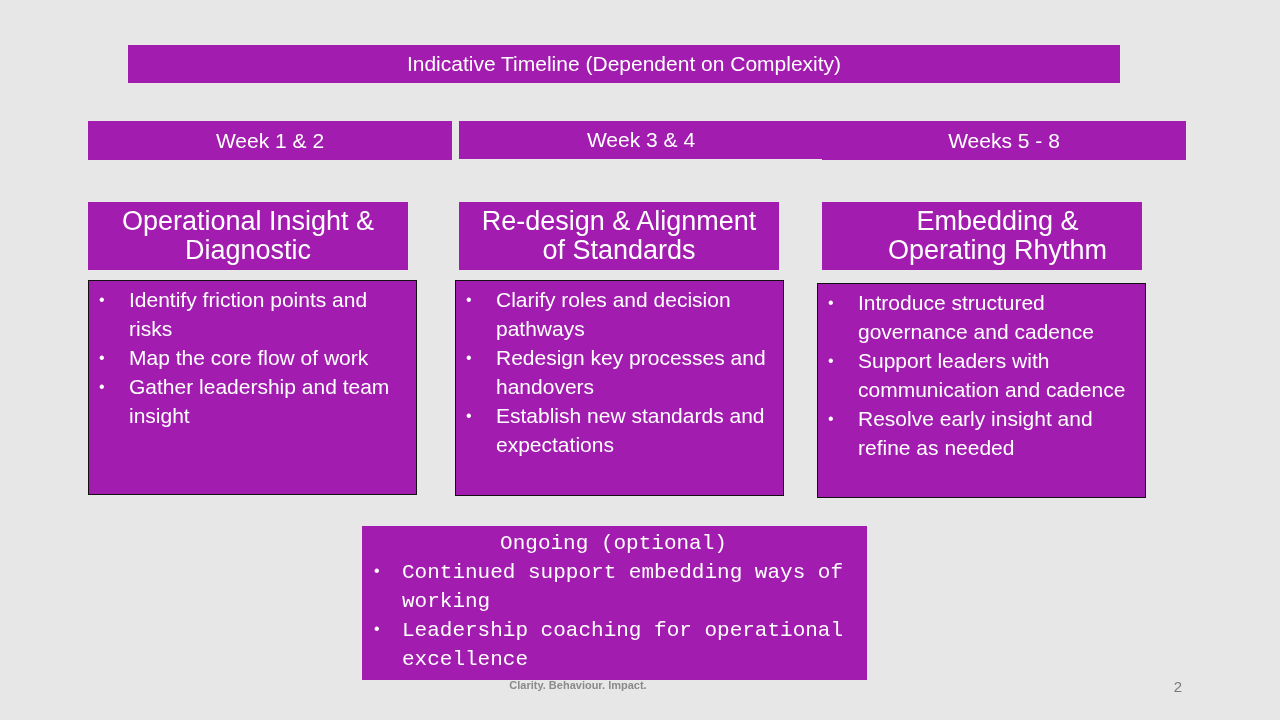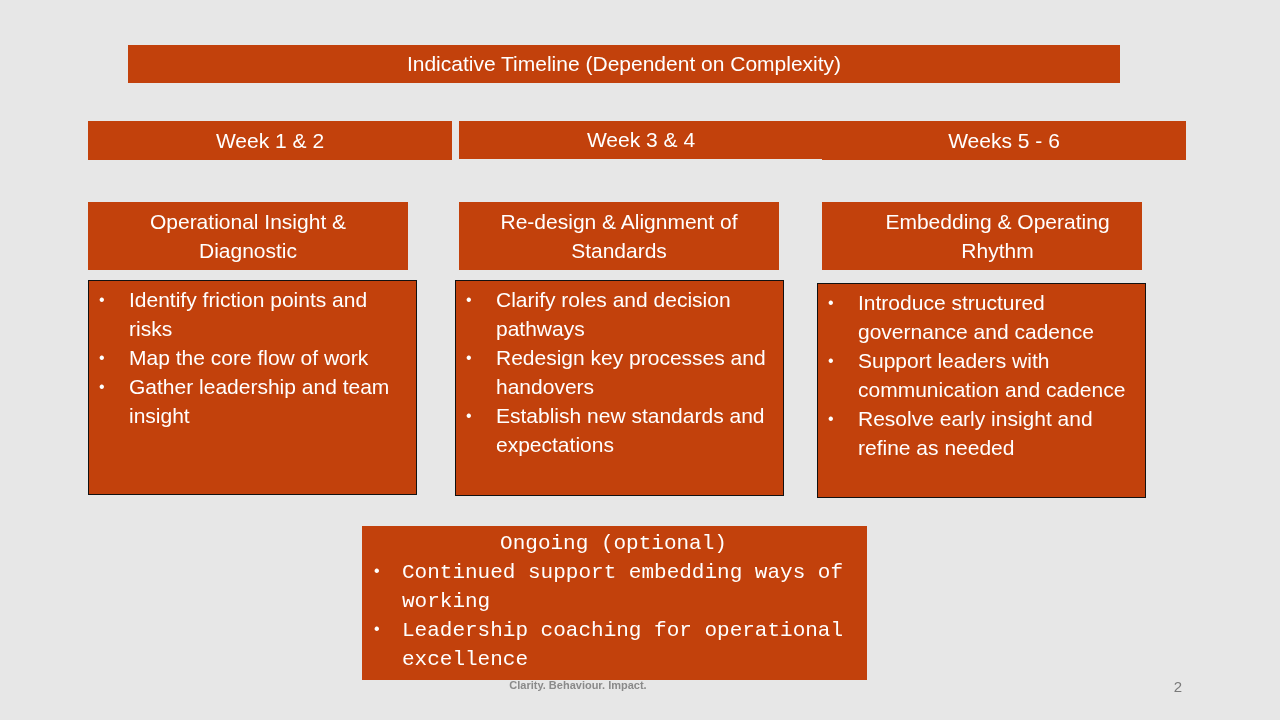--- a/index.html
+++ b/index.html
@@ -2,29 +2,29 @@
 <html><head>
 <meta charset="utf-8">
 <style>
   html, body { margin:0; padding:0; }
   body {
     width:1280px; height:720px; position:relative; overflow:hidden;
     background:#e7e7e7;
     font-family:"Liberation Sans", "DejaVu Sans", sans-serif;
   }
   .box {
-    position:absolute; background:#c2410c; color:#ffffff;
+    position:absolute; background:#a21caf; color:#ffffff;
     box-sizing:border-box;
   }
   .center {
     display:flex; align-items:center; justify-content:center; text-align:center;
   }
   .title-bar { left:128px; top:45px; width:992px; height:38px; font-size:21px; }
   .week { top:121px; width:364px; height:39px; font-size:21px; }
-  .phase { top:202px; width:320px; height:68px; font-size:21px; line-height:29px; padding:0 14px; }
+  .phase { top:202px; width:320px; height:68px; font-size:27px; line-height:29px; padding:0 14px; }
   .bullets {
     border:1px solid #111111;
     padding:4px 10px 0 8px;
     font-size:21px; line-height:29px;
   }
   .bullets ul, .ongoing ul { list-style:none; margin:0; padding:0; }
   .bullets li, .ongoing li { position:relative; padding-left:32px; }
   .bullets li .dot, .ongoing li .dot {
     position:absolute; left:2px; top:0; font-size:16px;
   }
@@ -71,21 +71,21 @@
 </div>
 <div class="box bullets" style="left:455px; top:280px; width:329px; height:216px;">
   <ul>
     <li><span class="dot">•</span><span>Clarify roles and decision pathways</span></li>
     <li><span class="dot">•</span><span>Redesign key processes and handovers</span></li>
     <li><span class="dot">•</span><span>Establish new standards and expectations</span></li>
   </ul>
 </div>
 
 <div class="box center week" style="left:822px;">
-  <span>Weeks 5 - 6</span>
+  <span>Weeks 5 - 8</span>
 </div>
 <div class="box center phase" style="left:822px;padding-left:45px;">
   <span>Embedding &amp; Operating Rhythm</span>
 </div>
 <div class="box bullets" style="left:817px; top:283px; width:329px; height:215px;">
   <ul>
     <li><span class="dot">•</span><span>Introduce structured governance and cadence</span></li>
     <li><span class="dot">•</span><span>Support leaders with communication and cadence</span></li>
     <li><span class="dot">•</span><span>Resolve early insight and refine as needed</span></li>
   </ul>

